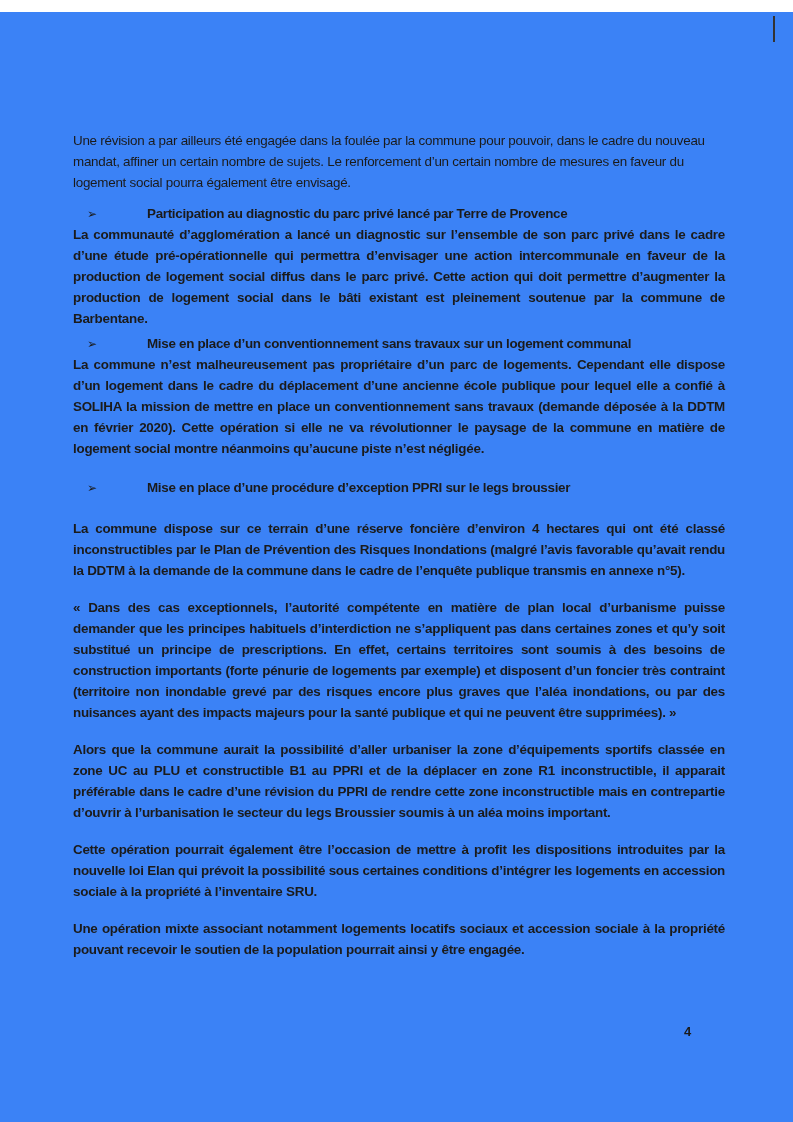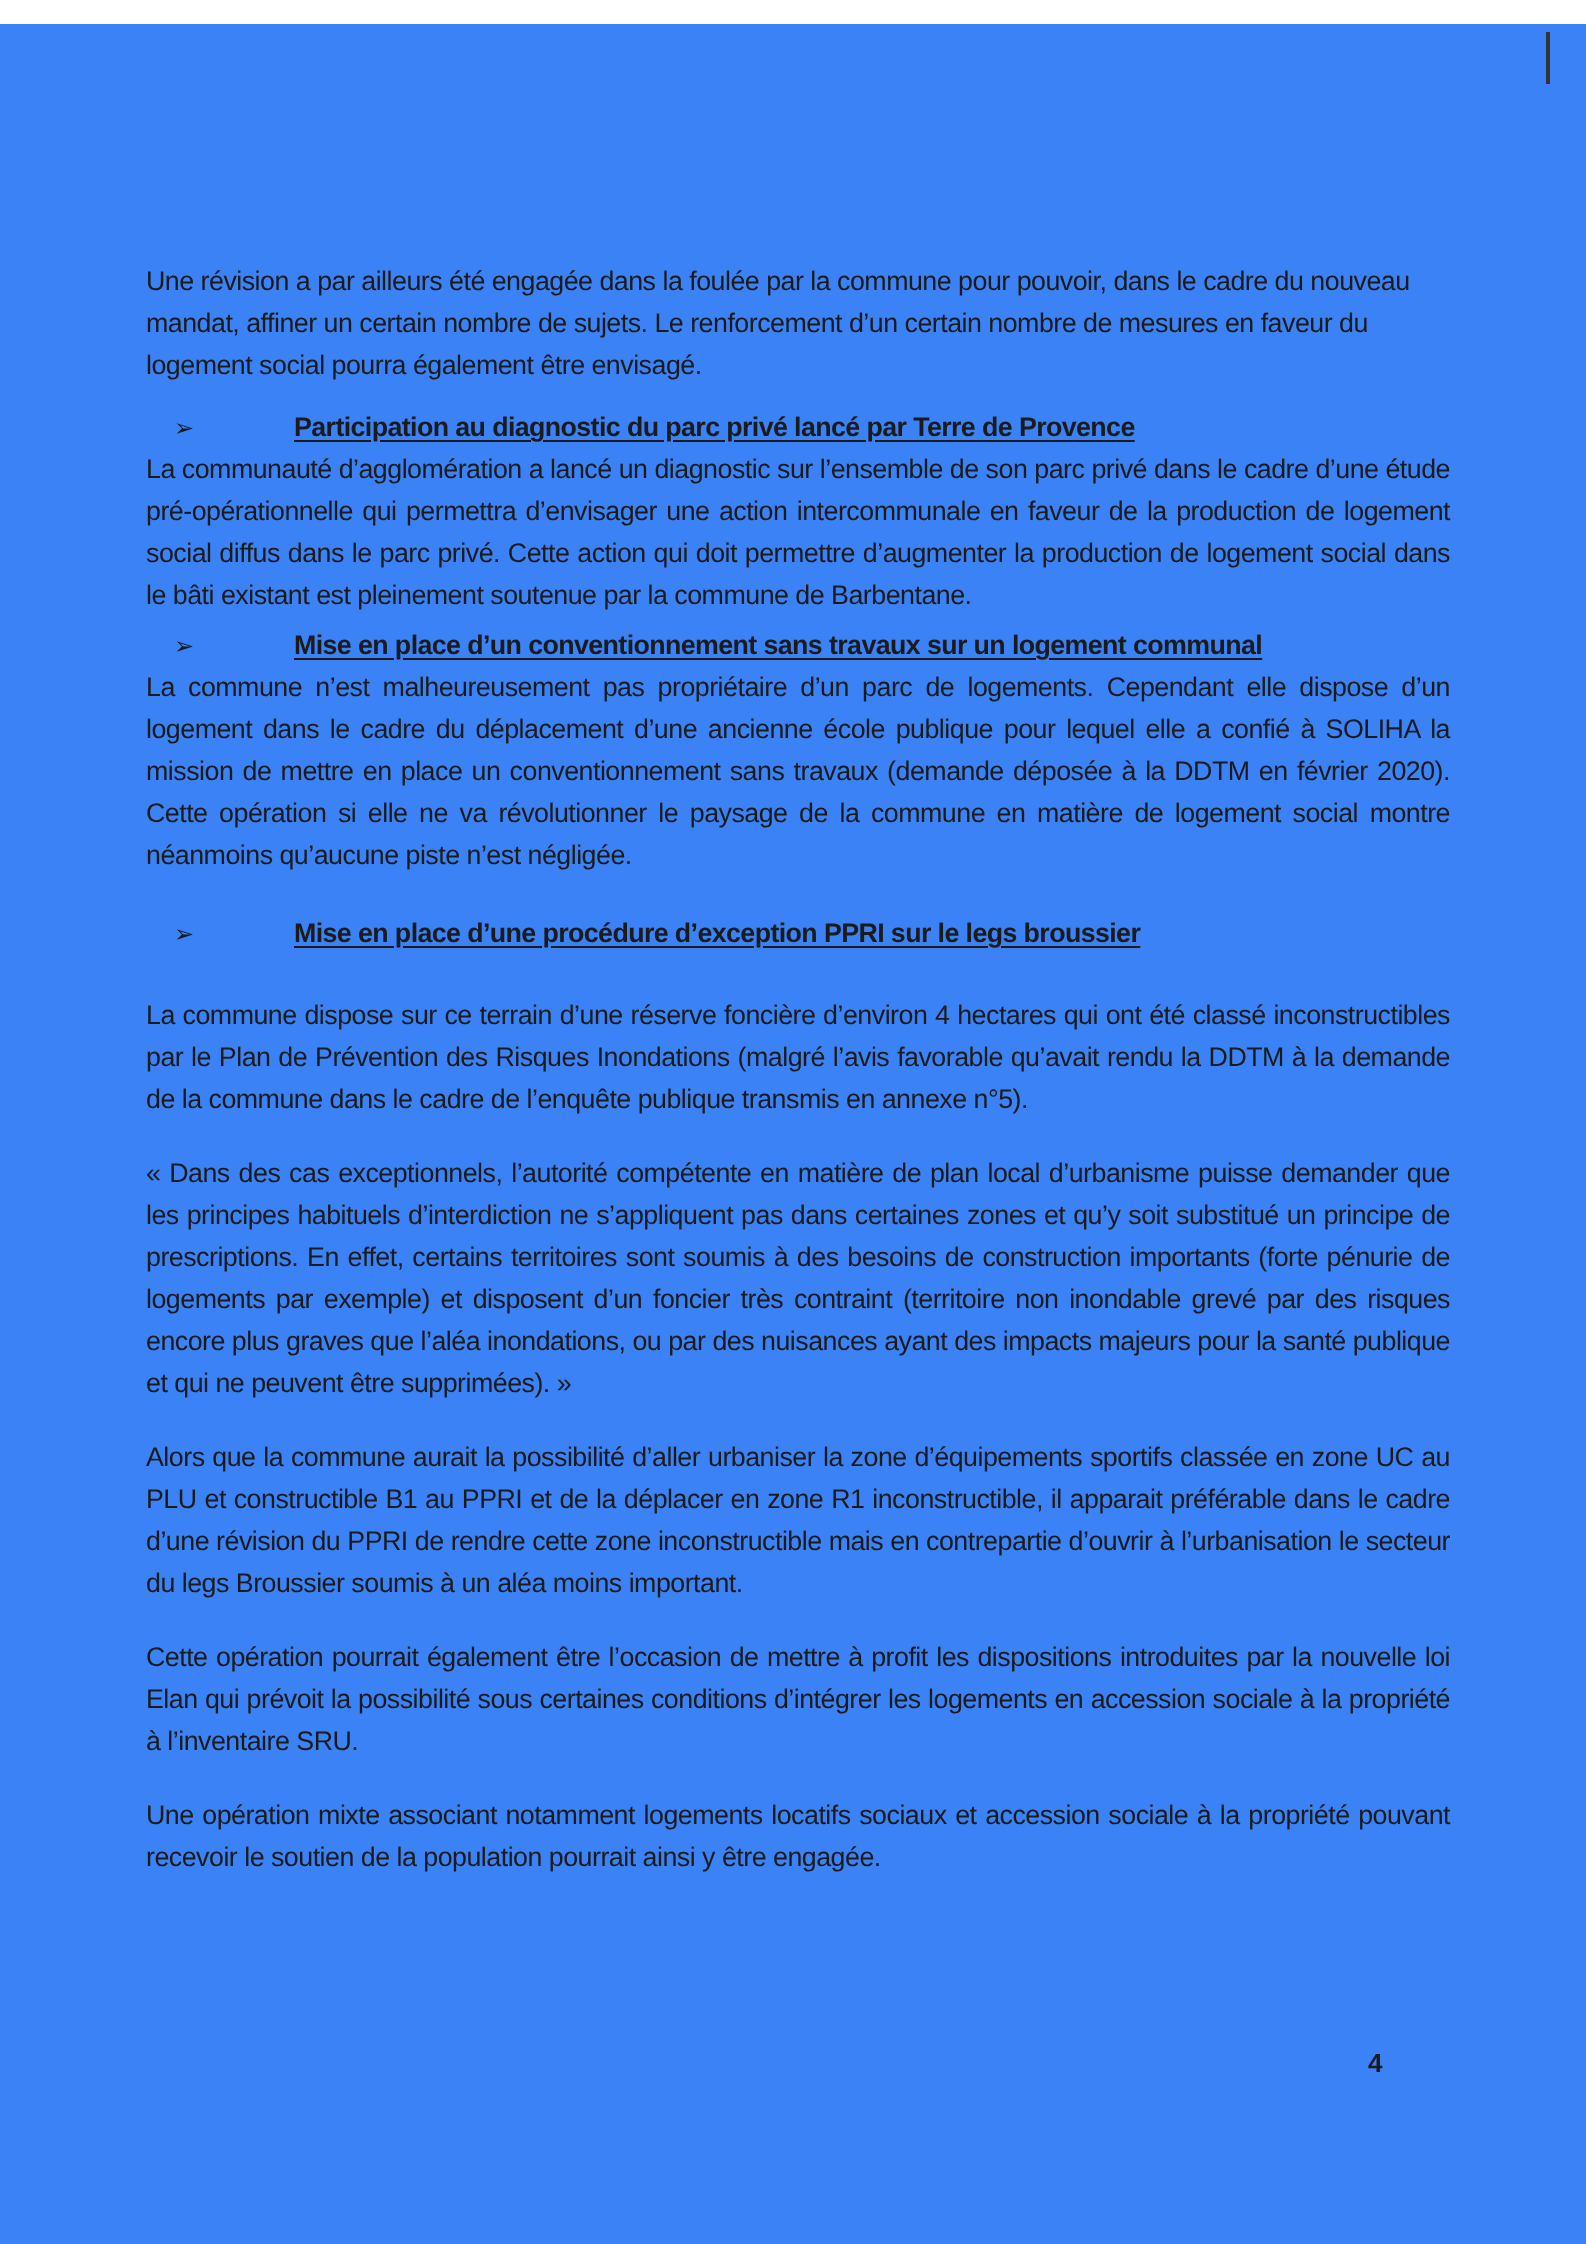--- a/index.html
+++ b/index.html
@@ -12,28 +12,28 @@
       font-size: 13.4px;
     }
     .scan-mark {
       position: absolute; left: 773px; top: 4px; width: 2px; height: 26px;
       background: #333;
     }
     .content {
       position: absolute; left: 73px; top: 118px; width: 652px;
     }
     p { margin: 0; line-height: 21px; letter-spacing: -0.25px; }
-    p.just { text-align: justify; text-align-last: left; }
+    p.just { text-align: justify; text-align-last: left; font-weight: bold; }
     .para-first { margin-bottom: 11px; }
     .heading {
       display: flex; align-items: baseline; margin-left: 14px; height: 20px;
       font-weight: bold; line-height: 20px; letter-spacing: -0.3px;
     }
     .heading .arrow { width: 28px; font-size: 12px; font-weight: normal; }
-    .heading .title { text-decoration: underline; text-underline-offset: 2px; padding-left: 32px; }
+    .heading .title { text-underline-offset: 2px; padding-left: 32px; }
     .sp-s { margin-bottom: 5px; }
     .sp-m { margin-bottom: 16px; }
     .gap-h3 { height: 14px; }
     .page-number {
       position: absolute; left: 684px; top: 1012px; font-weight: bold; font-size: 13px;
       font-family: "Liberation Sans", sans-serif;
     }
   </style>
 </head>
 <body>

